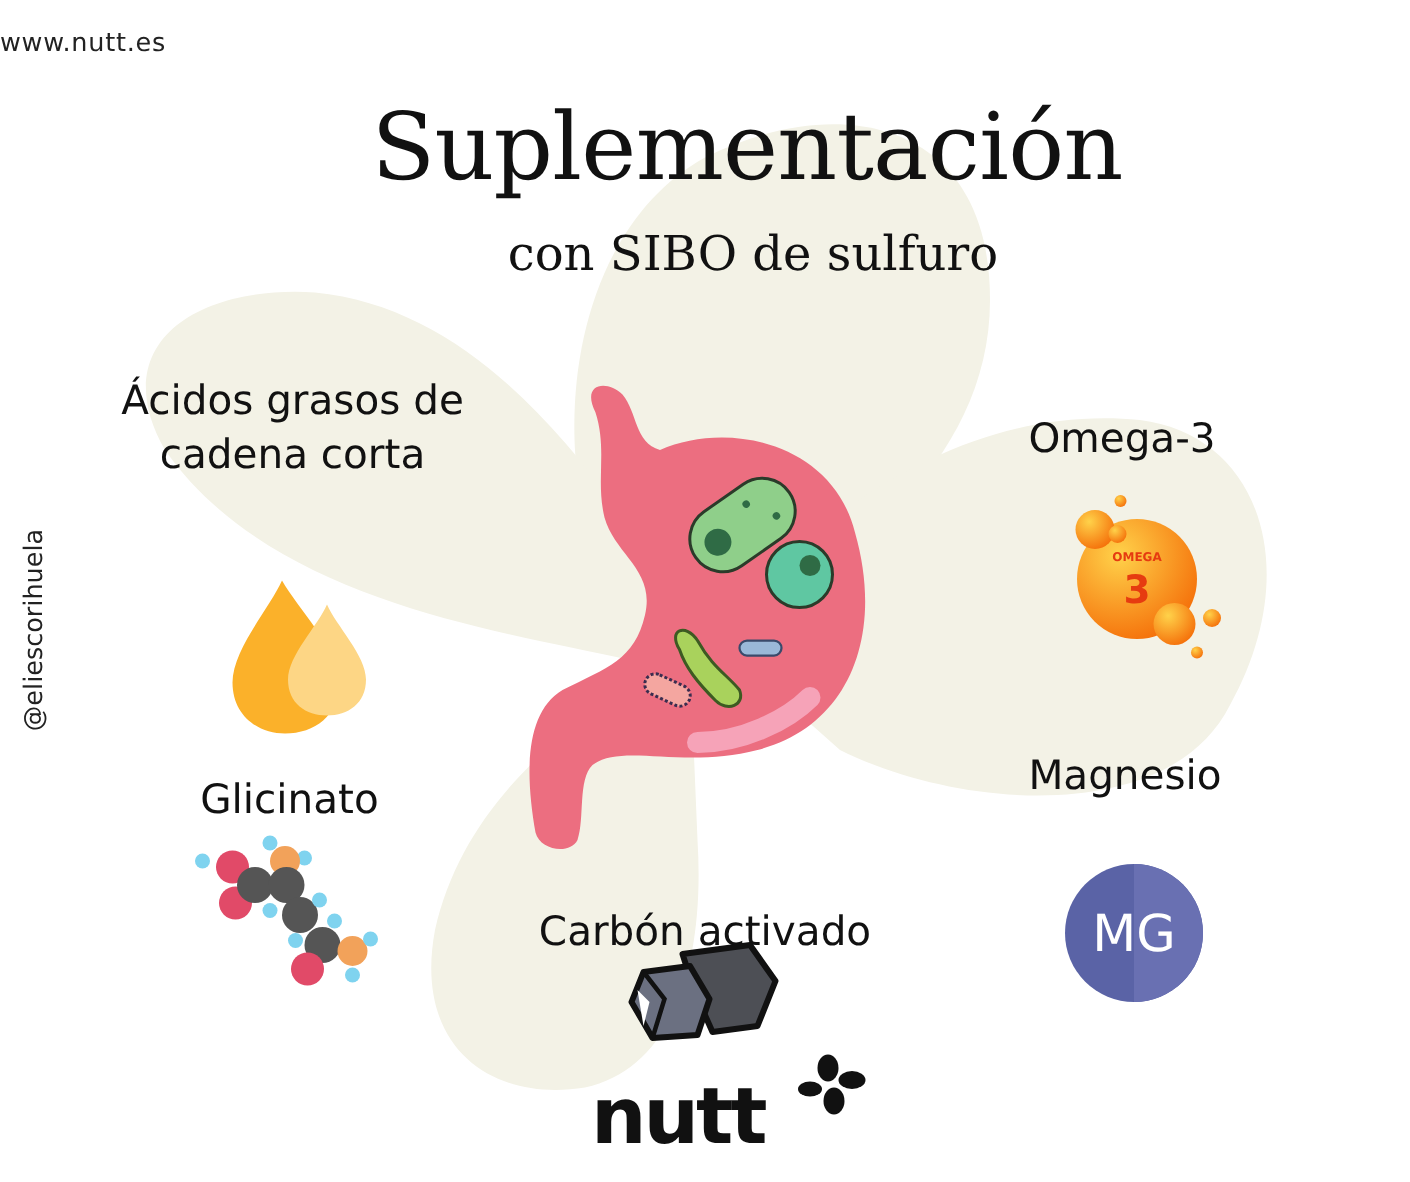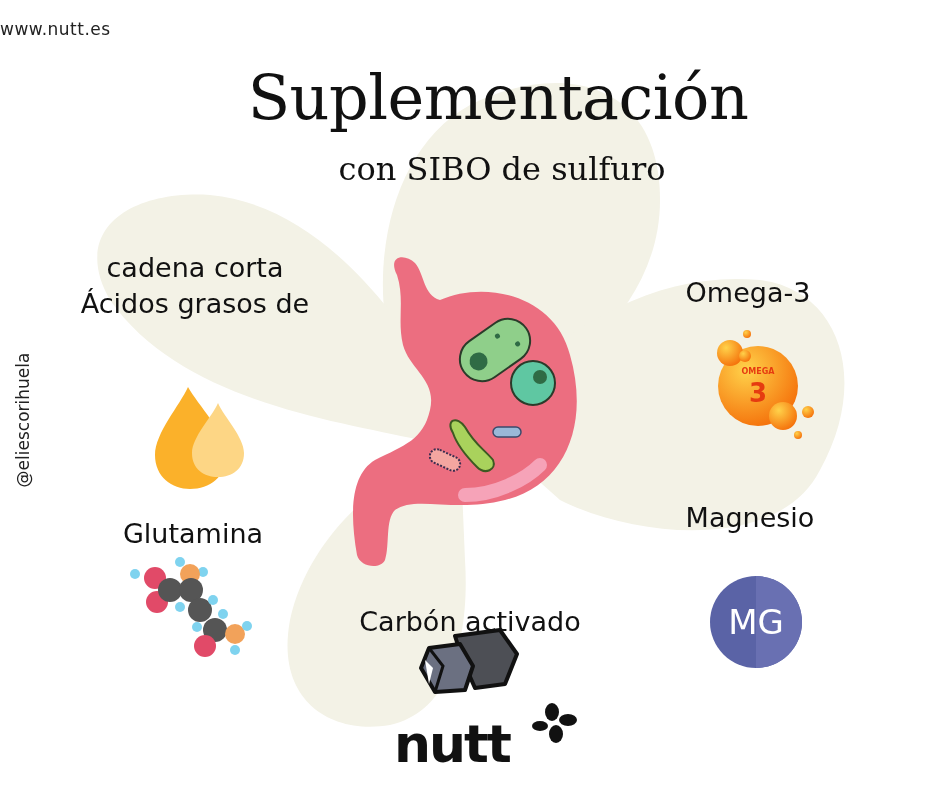--- a/index.html
+++ b/index.html
@@ -29,29 +29,29 @@
   <path d="M460 440 C 390 470, 310 530, 290 620 C 275 700, 330 735, 390 725 C 450 712, 470 640, 465 560 Z" fill="#f3f2e6"></path>
 </svg>
 
 <div class="layer site-url">www.nutt.es</div>
 <div class="layer title">Suplementación</div>
 <div class="layer subtitle">con SIBO de sulfuro</div>
 
 <div class="layer handle">@eliescorihuela</div>
 
 <div class="layer label" style="left:40px; top:250px; width:310px;">
+  <div>Ácidos grasos de</div>
   <div>cadena corta</div>
-  <div>Ácidos grasos de</div>
 </div>
 <svg class="layer" style="left:150px; top:385px;" width="100" height="110" viewBox="0 0 100 110">
   <path d="M38 2 C 30 20, 5 48, 5 70 C 5 92, 22 104, 40 104 C 60 104, 76 92, 76 70 C 76 48, 48 20, 38 2 Z" fill="#fbb12a"></path>
   <path d="M68 18 C 62 32, 42 52, 42 68 C 42 84, 54 92, 68 92 C 82 92, 94 84, 94 68 C 94 52, 74 32, 68 18 Z" fill="#fdd685"></path>
 </svg>
 
-<div class="layer label" style="left:93px; top:516px; width:200px;">Glutamina</div>
+<div class="layer label" style="left:93px; top:516px; width:200px;">Glicinato</div>
 <svg class="layer" style="left:125px; top:552px;" width="135" height="110" viewBox="0 0 135 110">
   <g stroke="none">
     <circle cx="10" cy="22" r="5" fill="#7fd3ef"></circle>
     <circle cx="55" cy="10" r="5" fill="#7fd3ef"></circle>
     <circle cx="78" cy="20" r="5" fill="#7fd3ef"></circle>
     <circle cx="30" cy="26" r="11" fill="#e14a68"></circle>
     <circle cx="32" cy="50" r="11" fill="#e14a68"></circle>
     <circle cx="65" cy="22" r="10" fill="#f2a25a"></circle>
     <circle cx="45" cy="38" r="12" fill="#555"></circle>
     <circle cx="66" cy="38" r="12" fill="#555"></circle>

